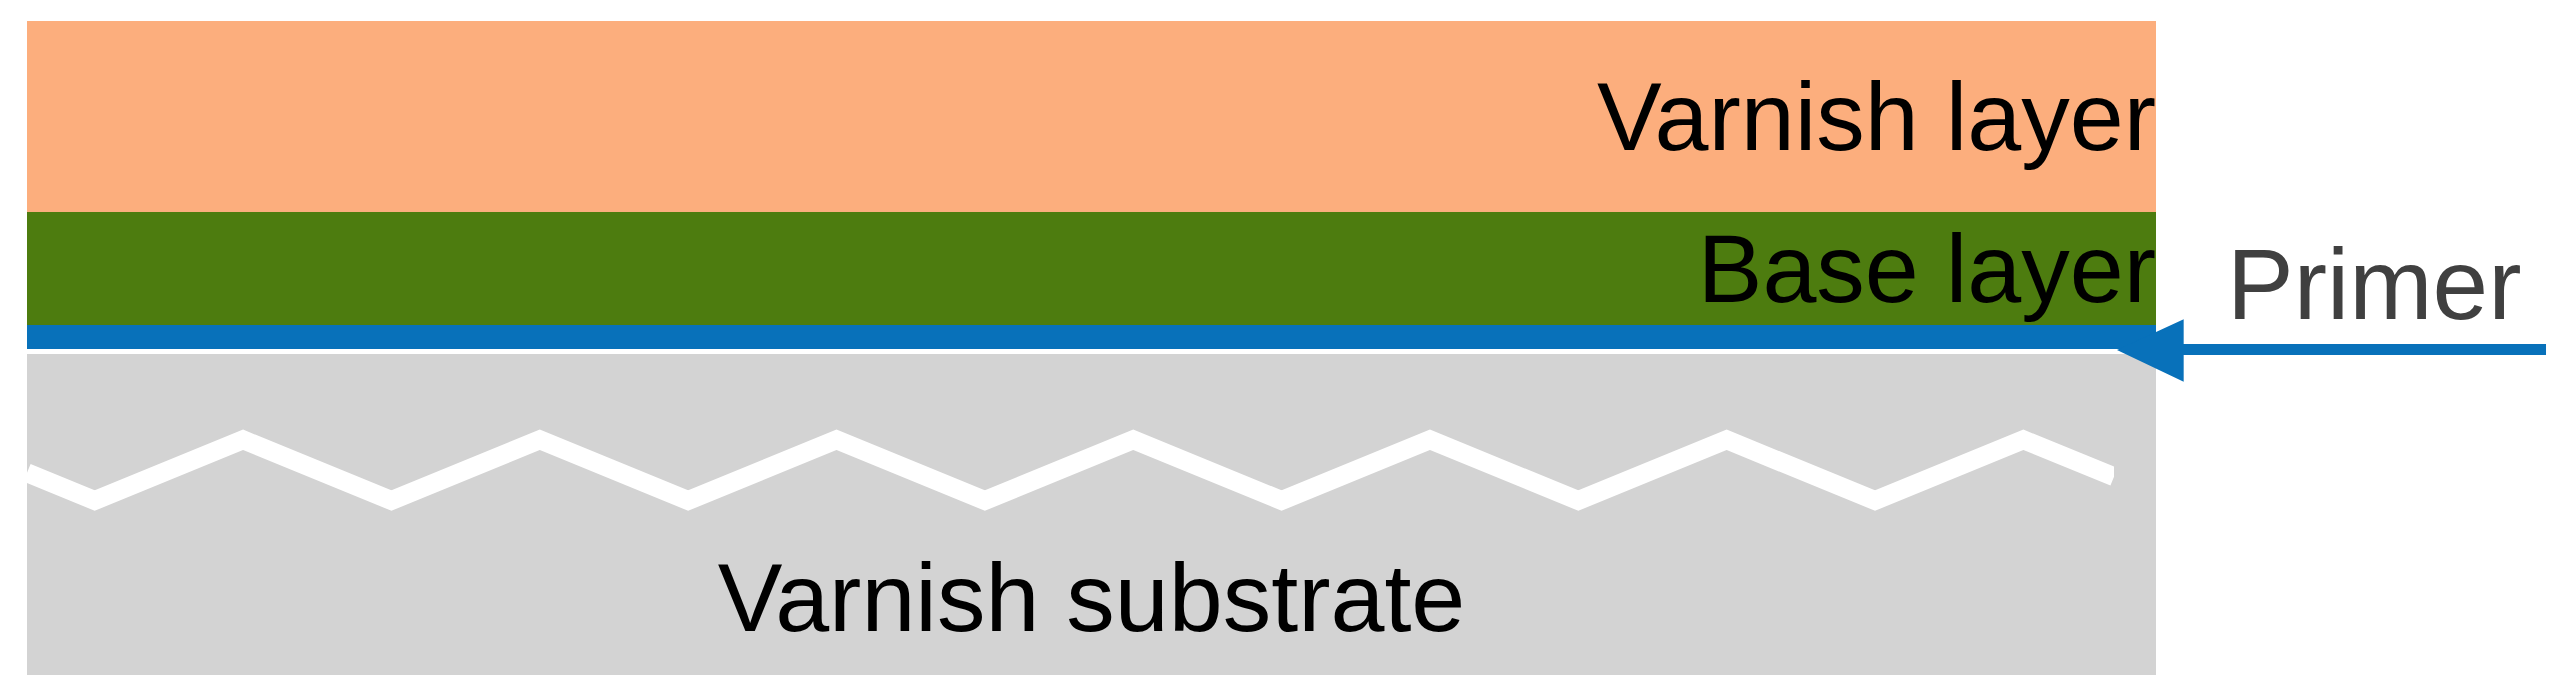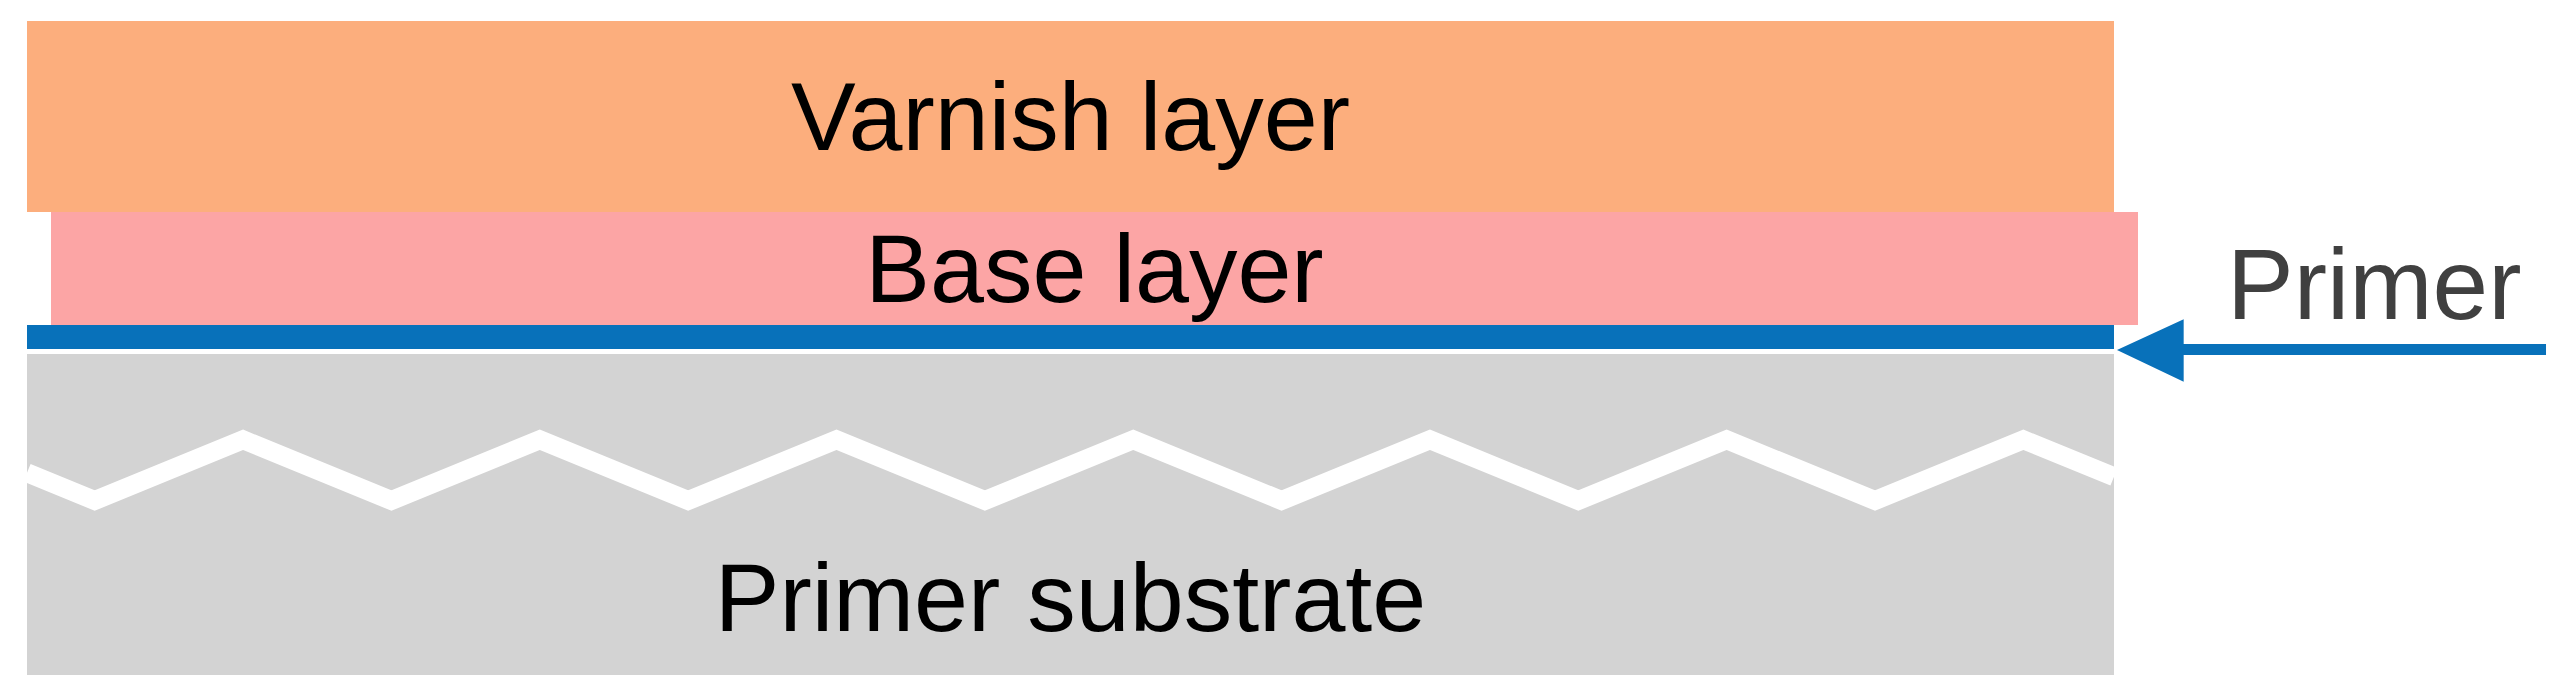--- a/index.html
+++ b/index.html
@@ -19,21 +19,22 @@
     position: absolute;
     left: 27px;
     top: 21px;
     width: 2087px;
   }
   .layer {
     position: relative;
     width: 100%;
     display: flex;
     align-items: center;
-    justify-content: center;
+    justify-content: flex-end;
+    padding-left: 42px;
   }
   .layer-varnish   { height: 191px; }
   .layer-base      { height: 113px; }
   .layer-primerline{ height: 24px; }
   .layer-gap       { height: 5px; background: #ffffff; }
   .layer-substrate { height: 321px; }
   .layer-label {
     color: #000000;
     font-size: 97px;
     line-height: 1;
@@ -76,33 +77,33 @@
 <body>
 
 <div id="canvas">
 
   <div id="layer-stack">
 
     <div class="layer layer-varnish" style="background-color: rgb(252, 174, 125);">
       <span class="layer-label">Varnish layer</span>
     </div>
 
-    <div class="layer layer-base" style="background-color: #fca5a5; margin-left: 24px;">
+    <div class="layer layer-base" style="background-color: #4d7c0f;">
       <span class="layer-label">Base layer</span>
     </div>
 
     <div class="layer layer-primerline" style="background-color: rgb(8, 113, 186);"></div>
 
     <div class="layer layer-gap"></div>
 
     <div class="layer layer-substrate" style="background-color: rgb(211, 211, 211);">
       <svg id="zigzag-svg" viewBox="0 0 2096 322">
         <polyline points="0,119 68,147 217,86 366,147 515,86 664,147 813,86 962,147 1111,86 1260,147 1409,86 1558,147 1707,86 1856,147 2005,86 2096,123" fill="none" stroke="#ffffff" stroke-width="19" stroke-linejoin="miter" style="stroke: rgb(255, 255, 255);"></polyline>
       </svg>
-      <div class="layer-label substrate-label">Primer substrate</div>
+      <div class="layer-label substrate-label">Varnish substrate</div>
     </div>
 
   </div>
 
   <svg id="primer-arrow-svg" viewBox="0 0 440 66">
     <path d="M6,33 L73,2 L73,27 L437,27 L437,38 L73,38 L73,65 Z" fill="#0871BA" style="fill: rgb(8, 113, 186);"></path>
   </svg>
 
   <div id="primer-label">Primer</div>
 

